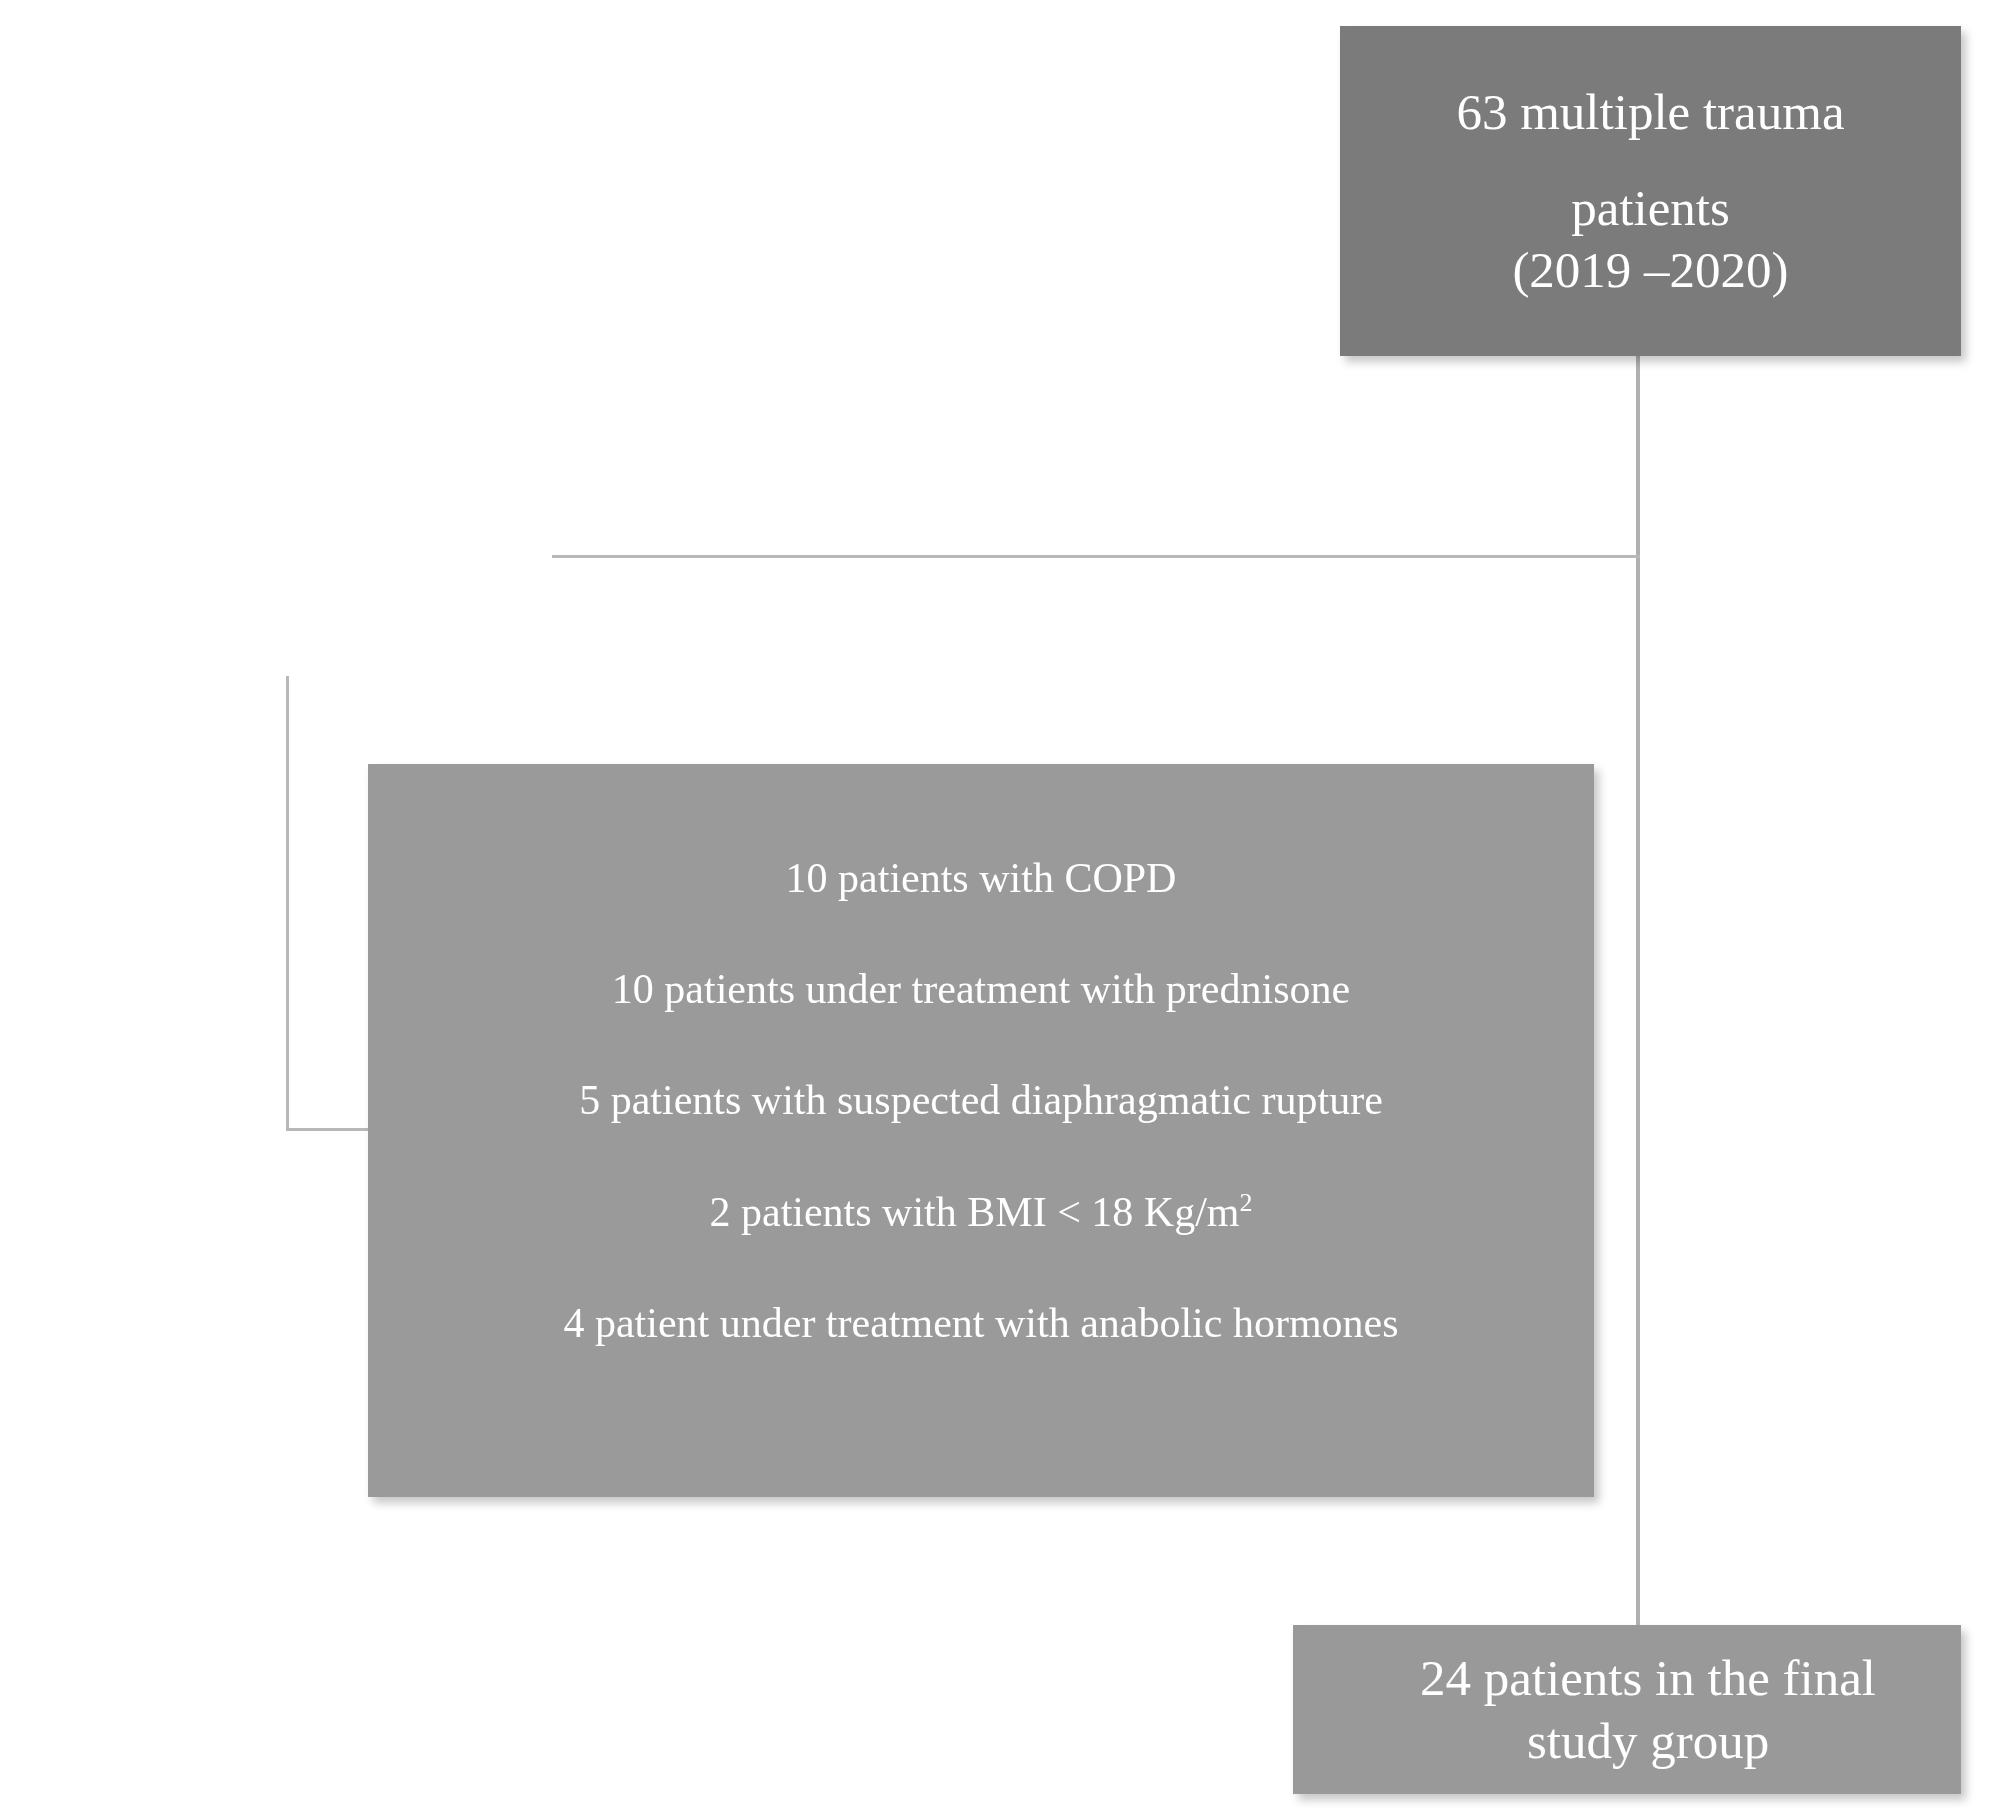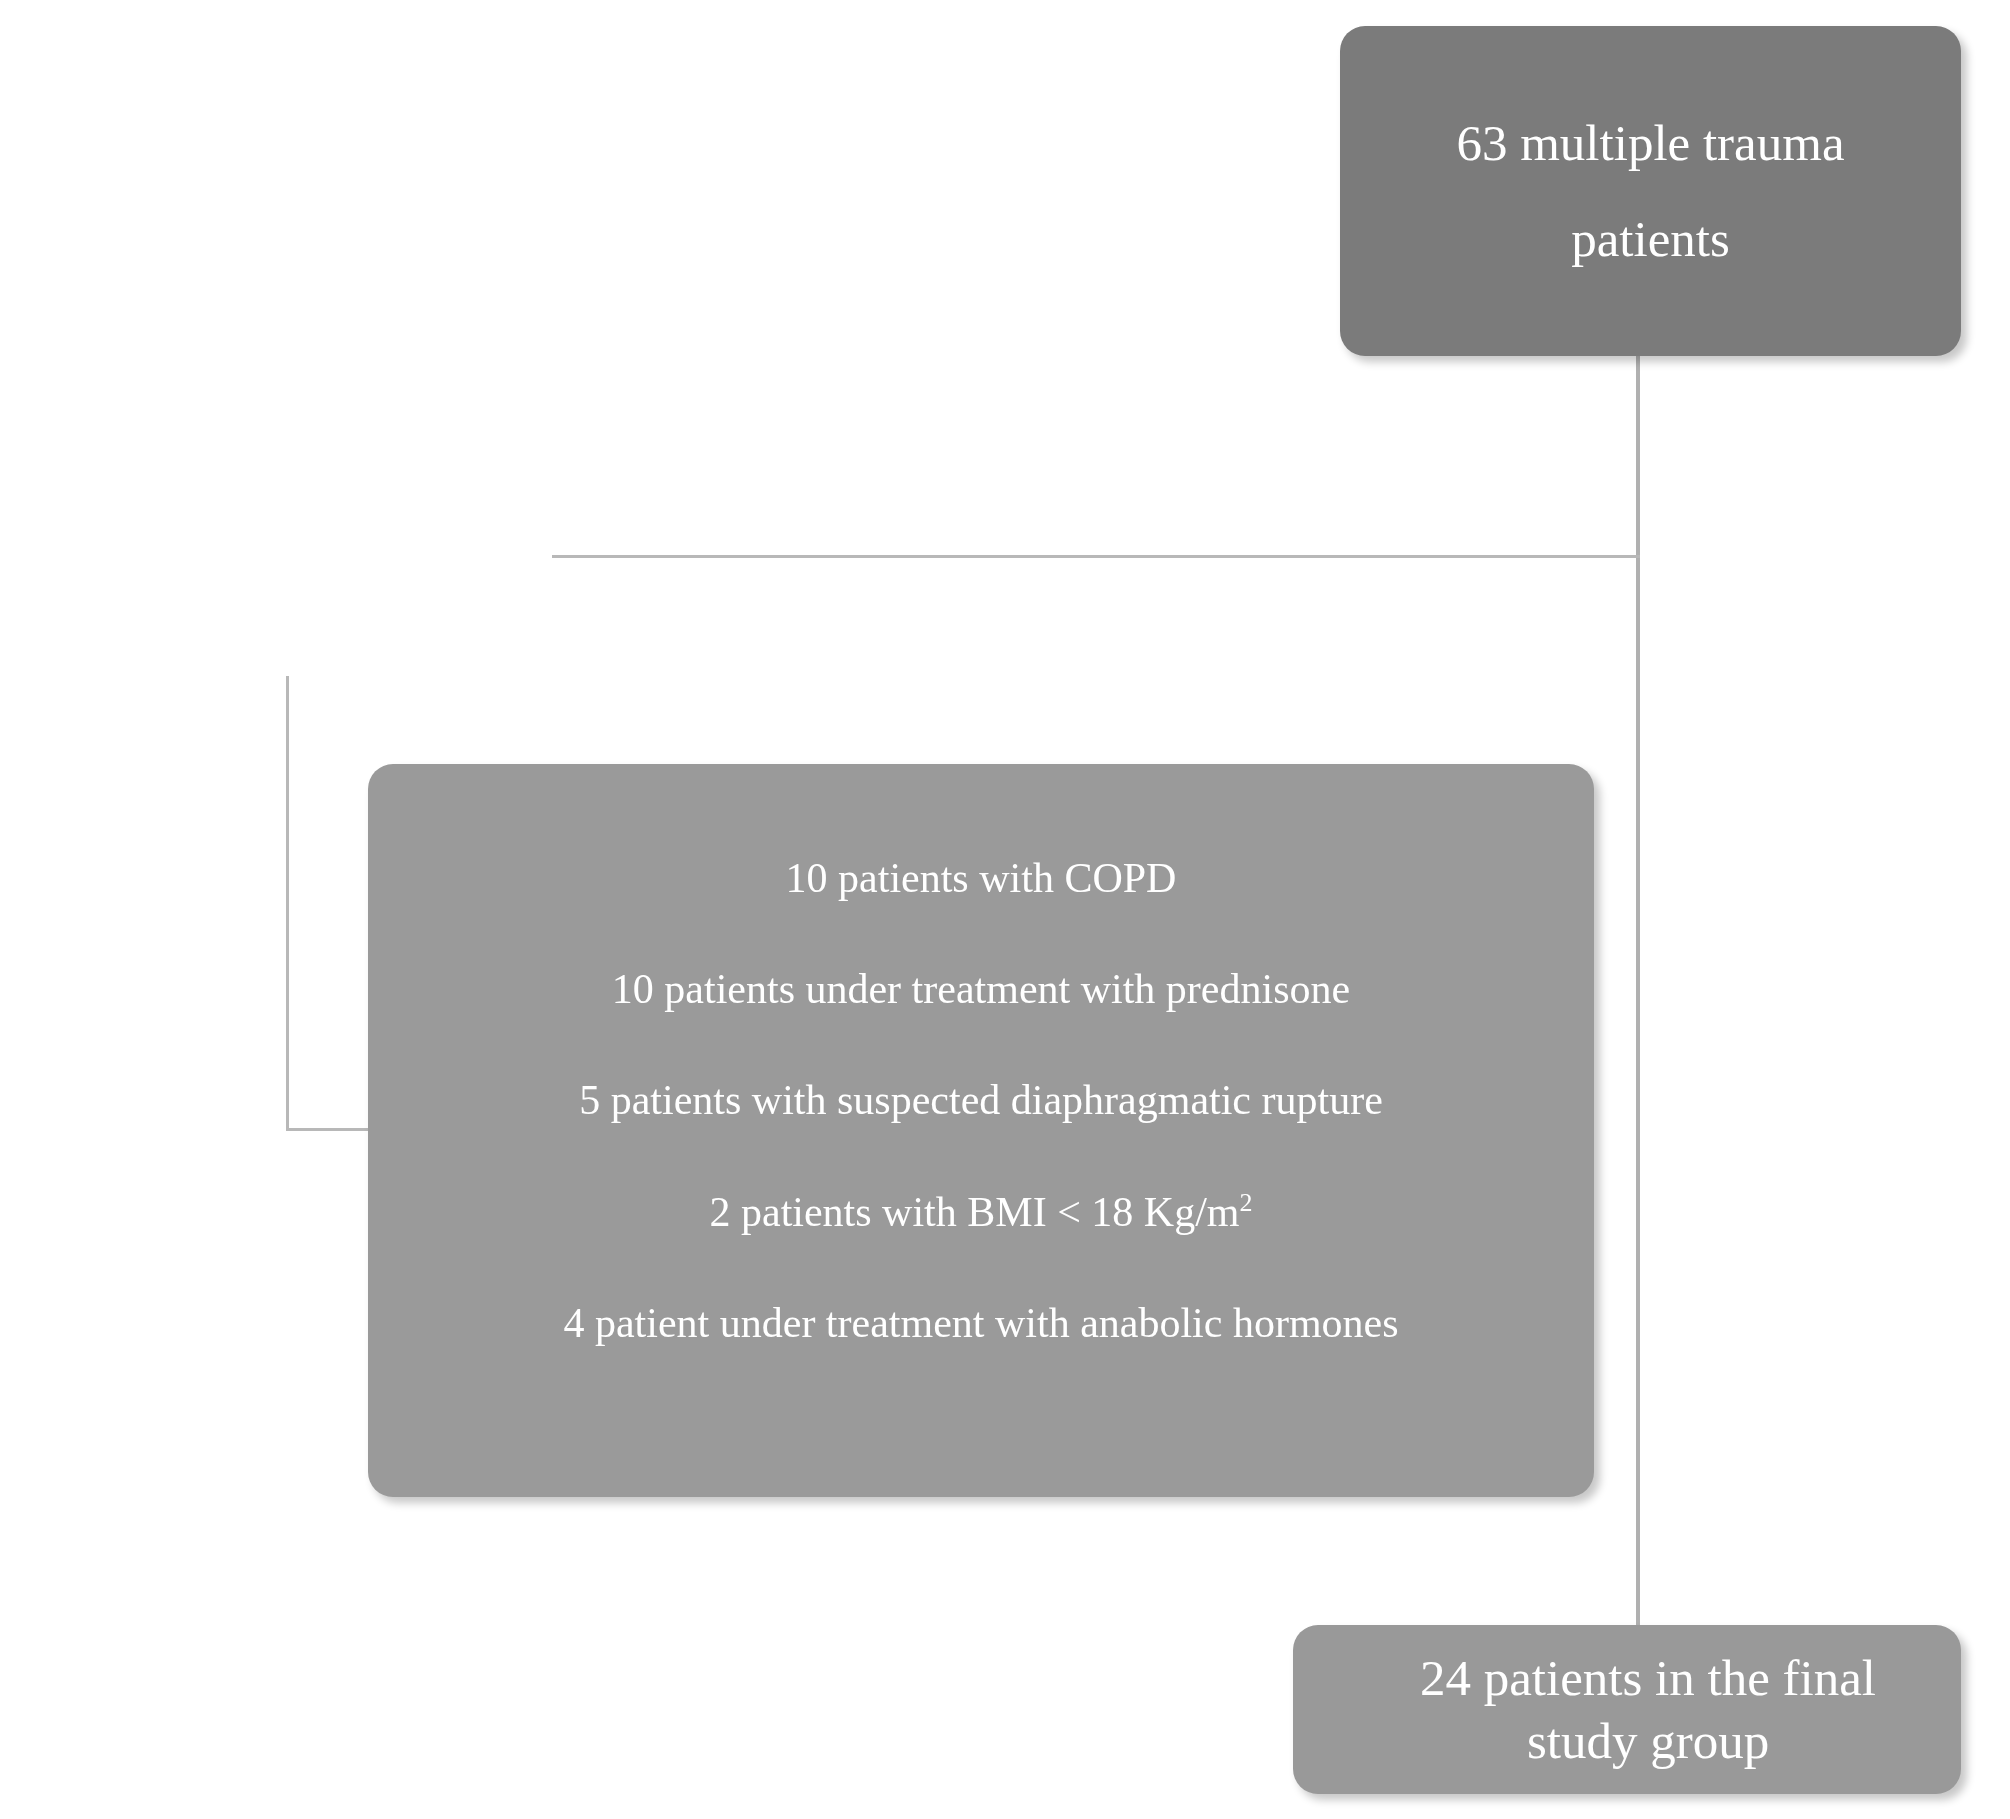--- a/index.html
+++ b/index.html
@@ -59,21 +59,20 @@
     position: absolute;
     box-sizing: border-box;
     color: #ffffff;
     text-align: center;
     display: flex;
     flex-direction: column;
     align-items: center;
     justify-content: center;
     box-shadow: 5.1px 6px 8.6px rgba(0,0,0,0.22);
     line-height: 1.22;
-    border-radius: 25px;
   }
 
   .node-top {
     left: 1340px;
     top: 26px;
     width: 621px;
     height: 330px;
     background: #7b7b7b;
     font-size: 51px;
   }
@@ -128,20 +127,21 @@
 <div id="canvas">
 
   <div class="connector trunk-vertical"></div>
   <div class="connector trunk-branch"></div>
   <div class="connector elbow-vertical"></div>
   <div class="connector elbow-horizontal"></div>
 
   <div class="node node-top">
     <span class="txt-line line-a">63 multiple trauma</span>
     <span class="txt-line line-b">patients</span>
+    <span class="txt-line line-c">(2019 –2020)</span>
   </div>
 
 
   <div class="node node-list">
     <div class="list-row">10 patients with COPD</div>
     <div class="list-row">10 patients under treatment with prednisone</div>
     <div class="list-row">5 patients with suspected diaphragmatic rupture</div>
     <div class="list-row"><span>2 patients with BMI &lt; 18 Kg/m</span><sup>2</sup></div>
     <div class="list-row">4 patient under treatment with anabolic hormones</div>
   </div>

